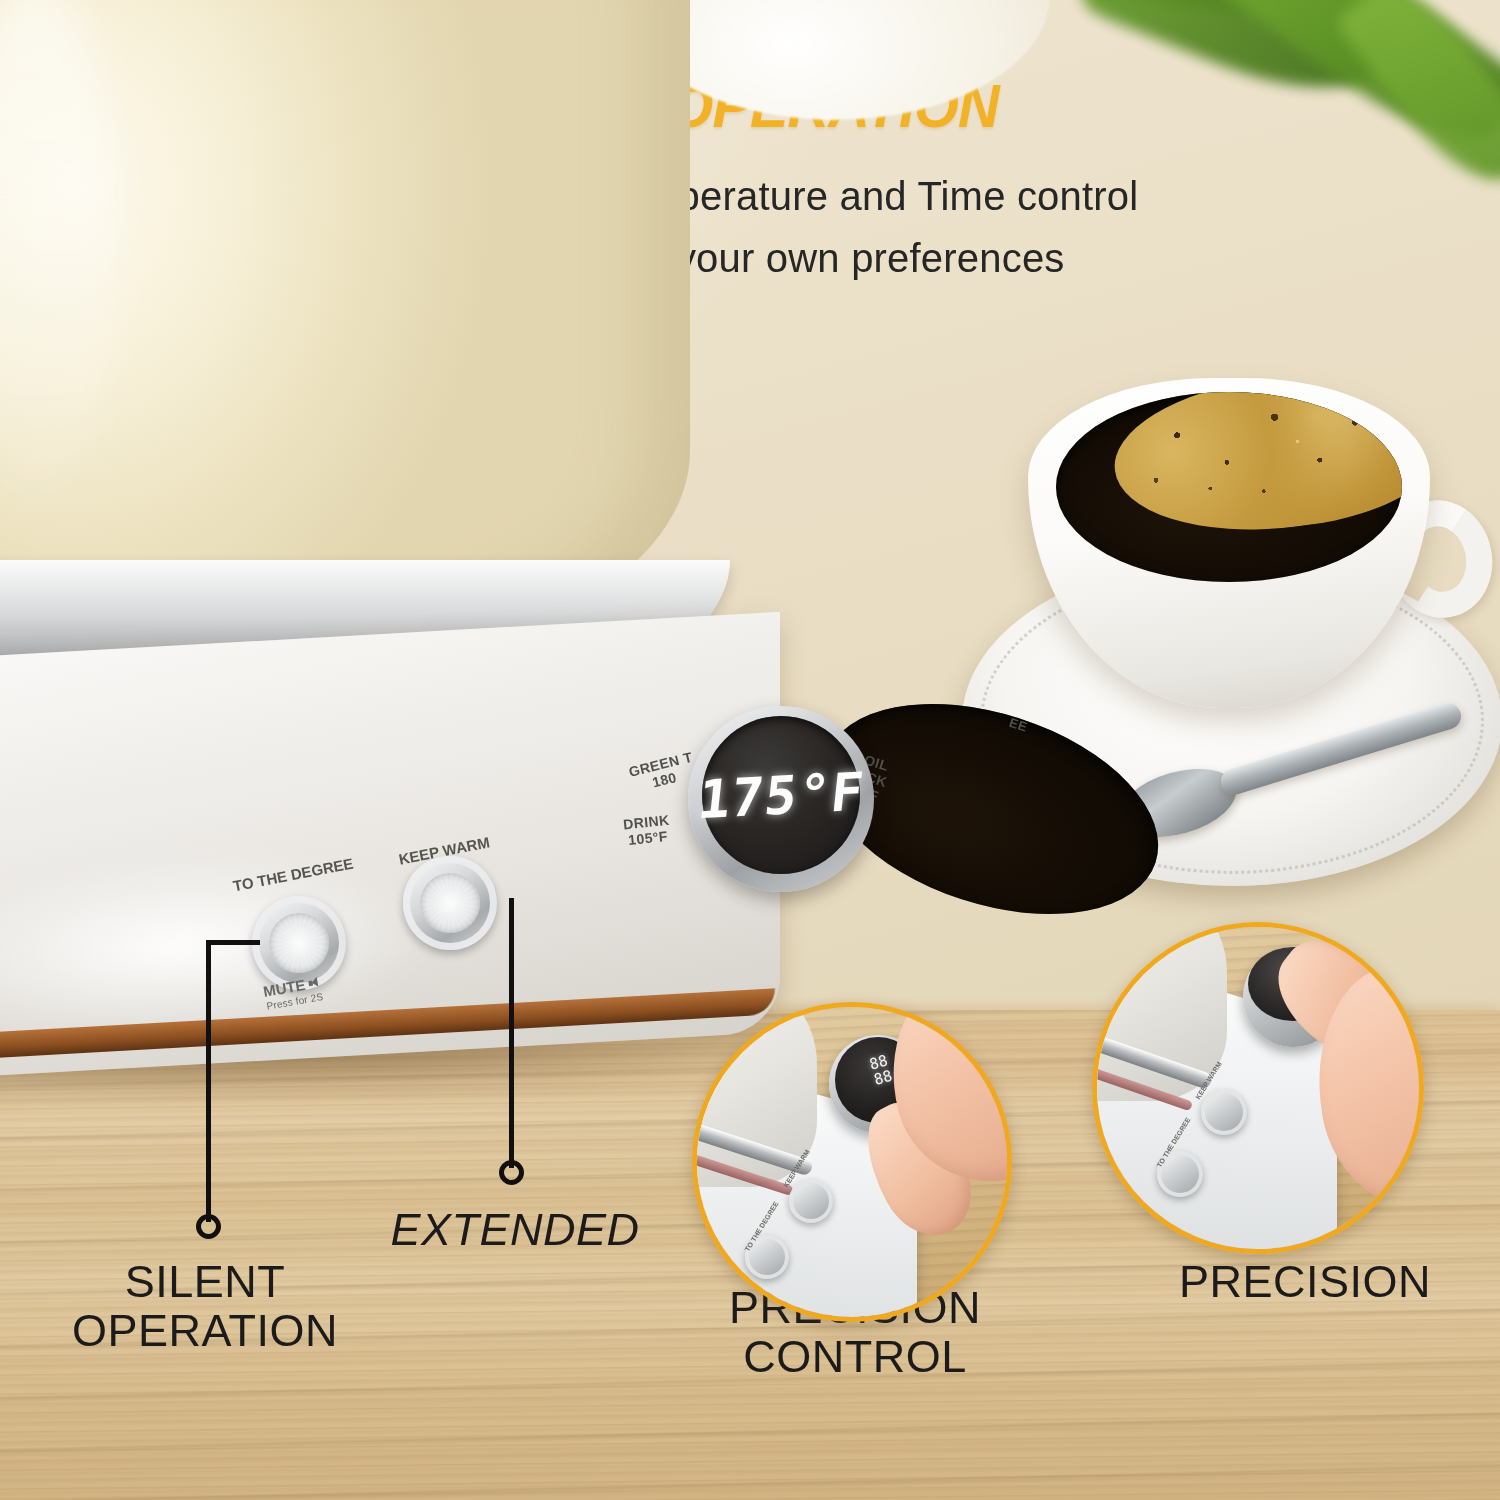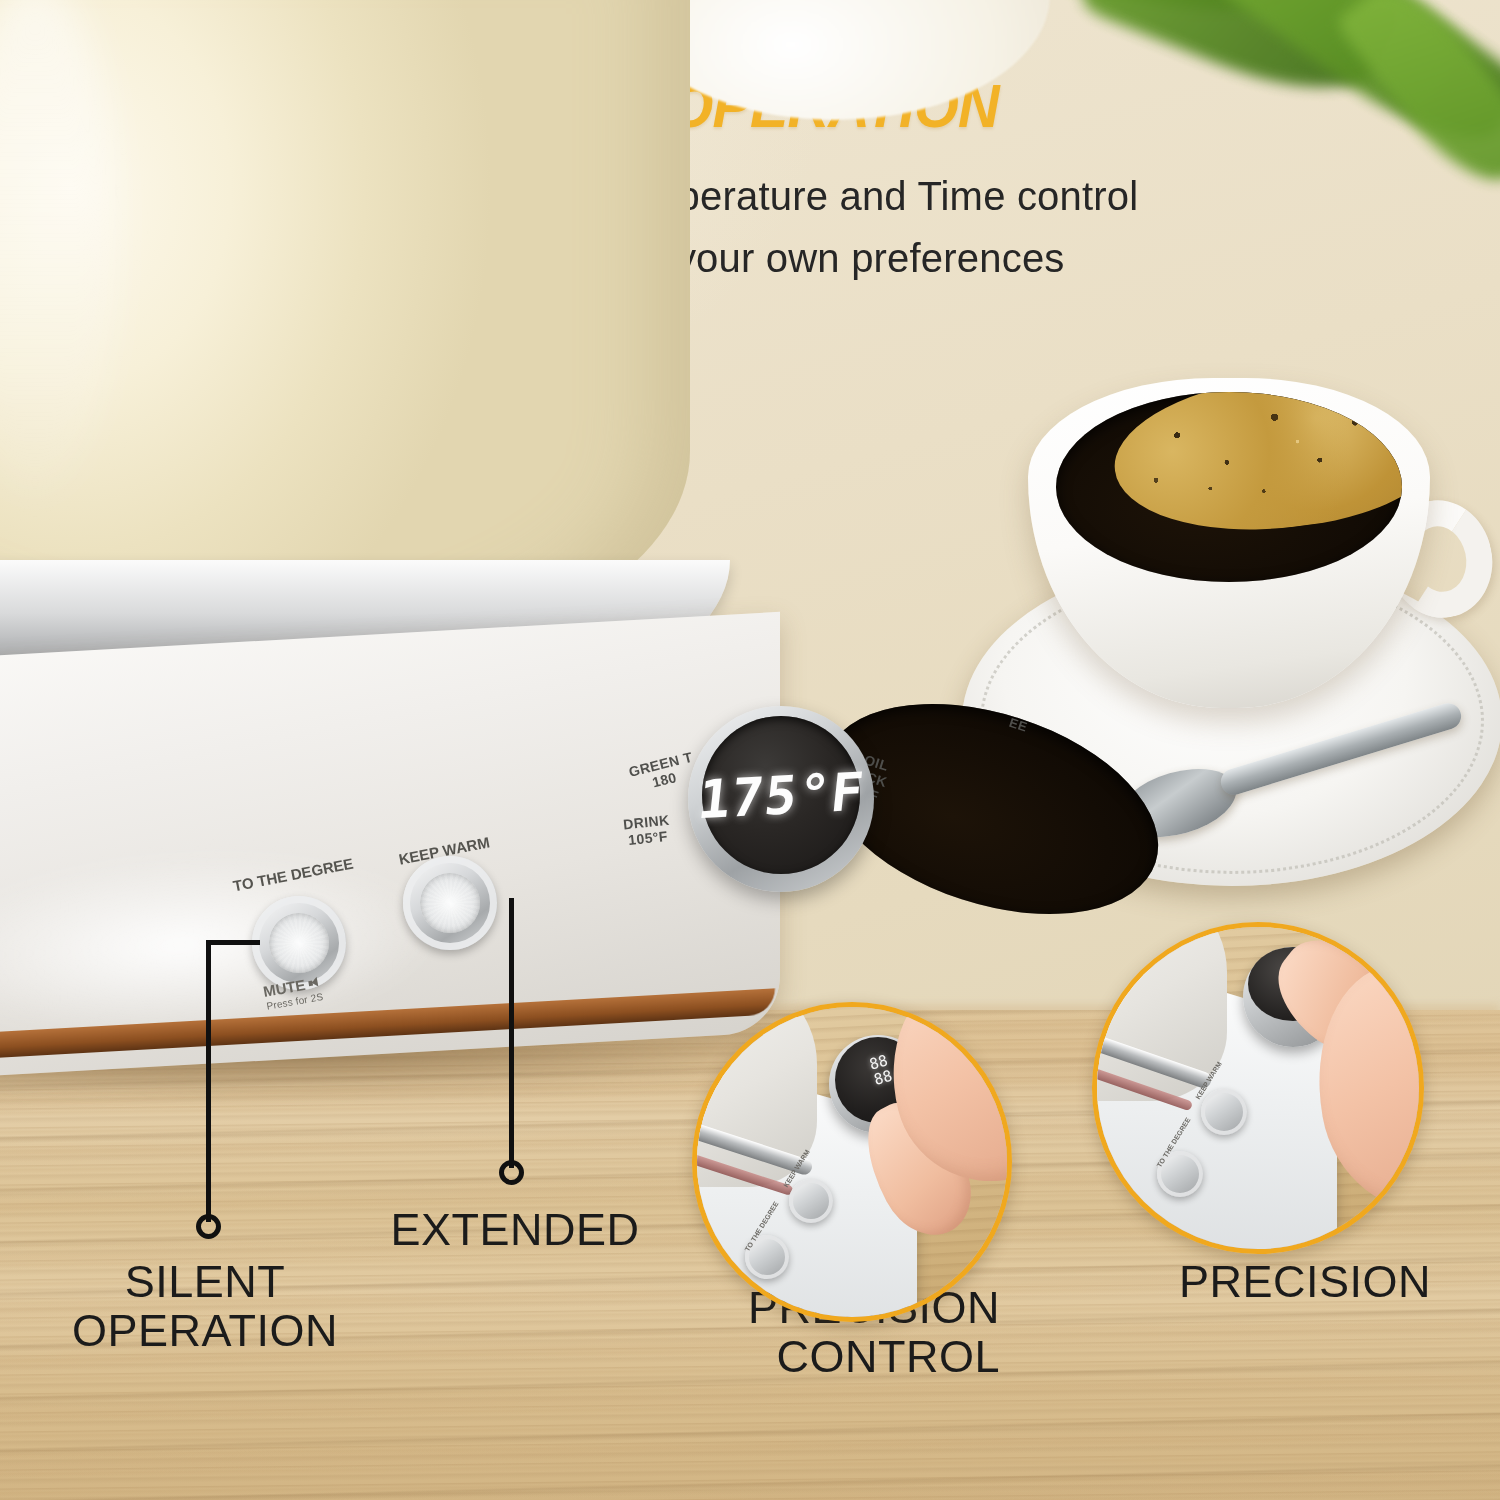--- a/index.html
+++ b/index.html
@@ -198,22 +198,22 @@
   .marker{
     position:absolute; width:25px; height:25px; border-radius:50%;
     border:5px solid #101010; background:transparent;
   }
   .marker.a{ left:196px; top:1214px; }
   .marker.b{ left:499px; top:1160px; }
 
   .callout{ position:absolute; color:#1b1b1b; font-size:45px; letter-spacing:.5px;
     line-height:1.08; text-align:center; white-space:nowrap; }
   .callout.silent  { left:40px;  top:1258px; width:330px; }
-  .callout.extended{ left:360px; top:1206px; width:310px; }
-  .callout.precision{ left:670px; top:1284px; width:330px;text-align:right; }
+  .callout.extended{ left:360px; top:1206px; width:310px;font-style:italic; }
+  .callout.precision{ left:690px; top:1284px; width:330px; }
   .callout.instant { left:1120px; top:1258px; width:370px; }
 
   
   .inset{
     position:absolute; border-radius:50%; overflow:hidden;
     border:5px solid #f0a81e;
     box-shadow:0 5px 16px rgba(90,65,30,.28);
   }
   .inset.one{ left:692px; top:1002px; width:320px; height:320px; }
   .inset.two{ left:1092px; top:922px; width:332px; height:332px; }

